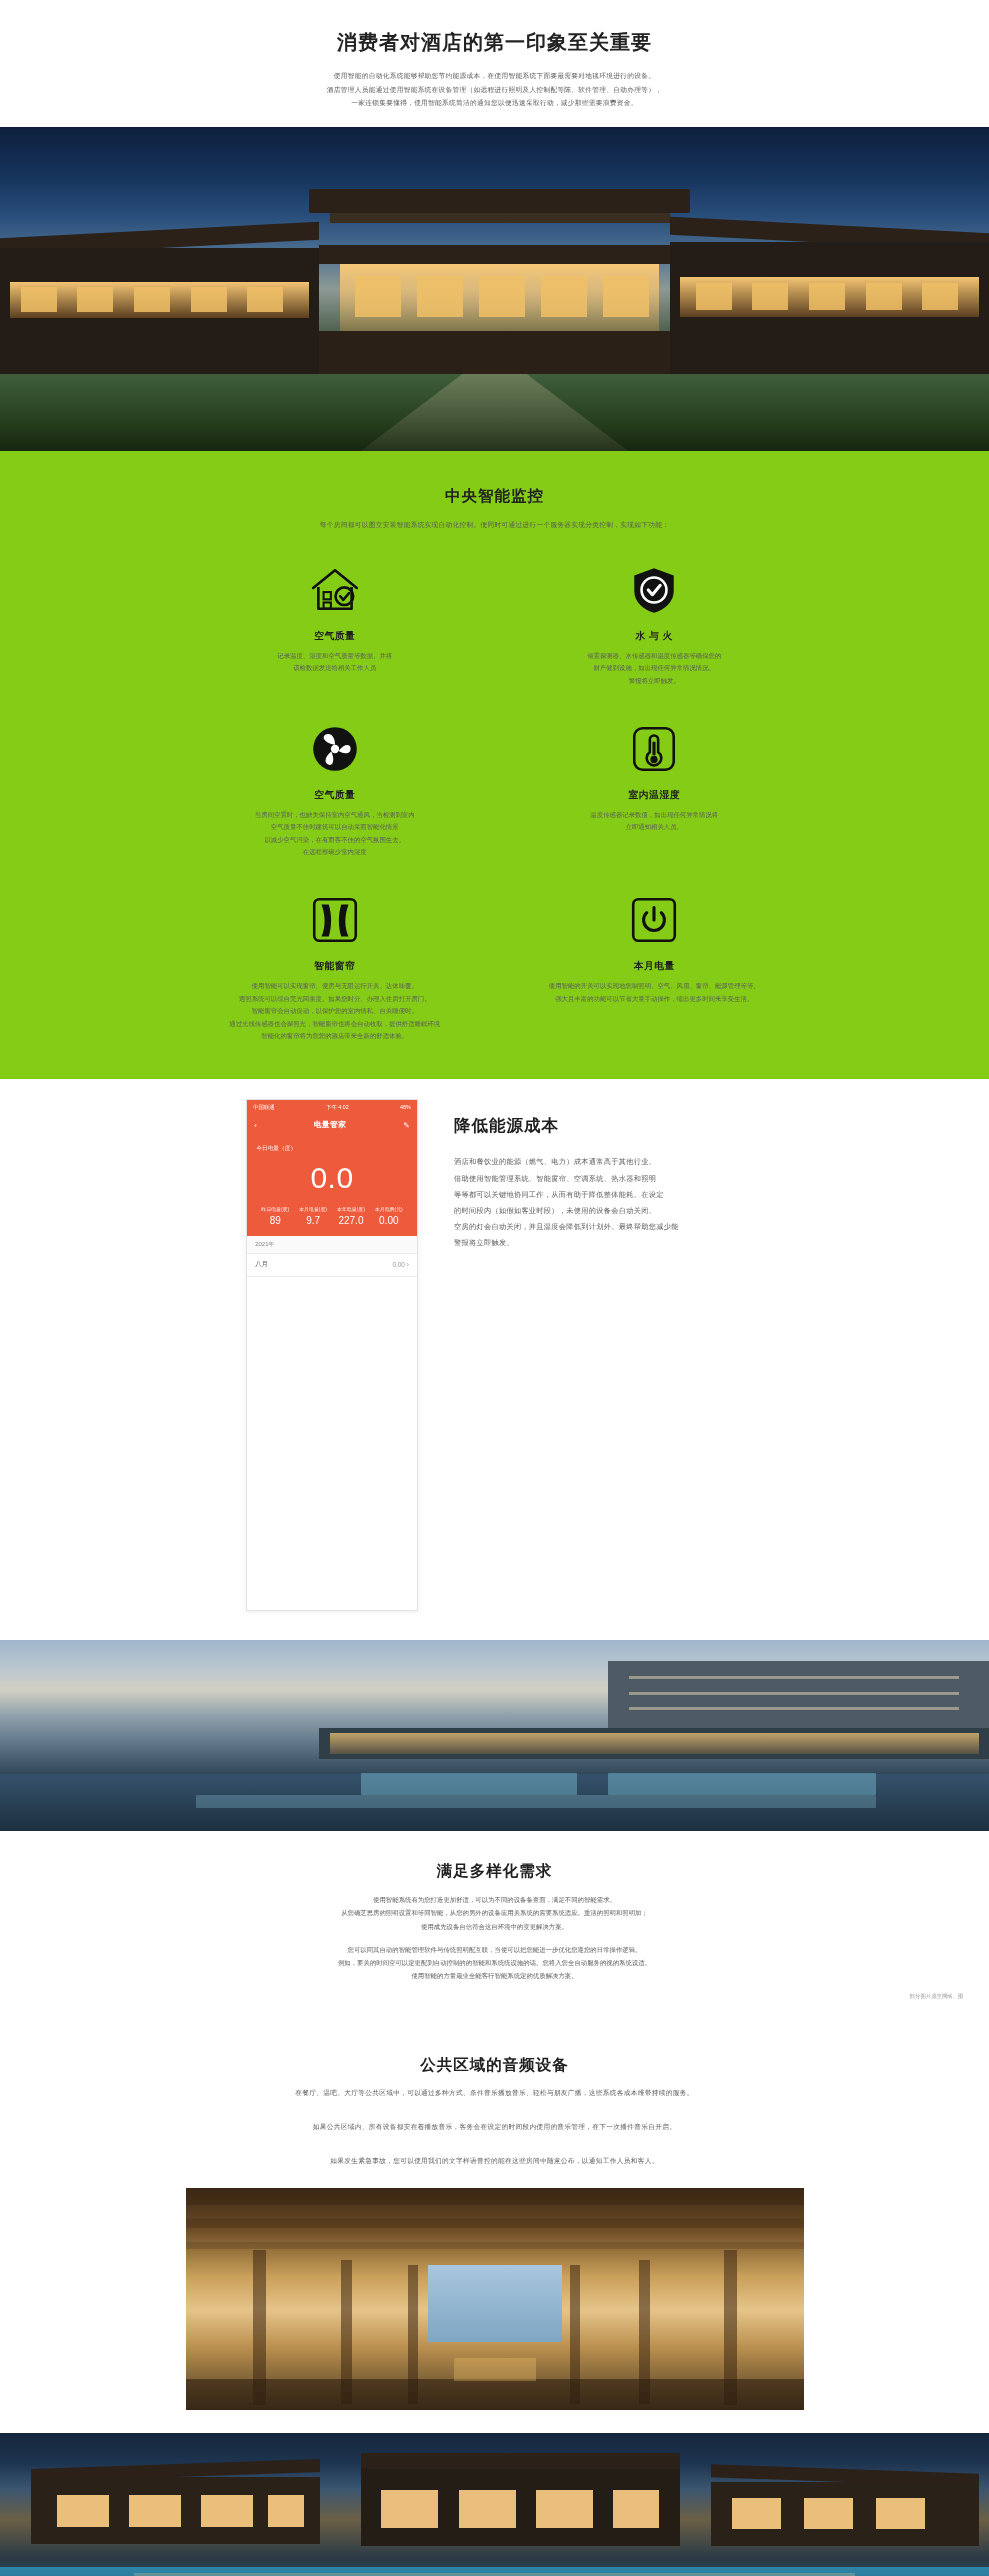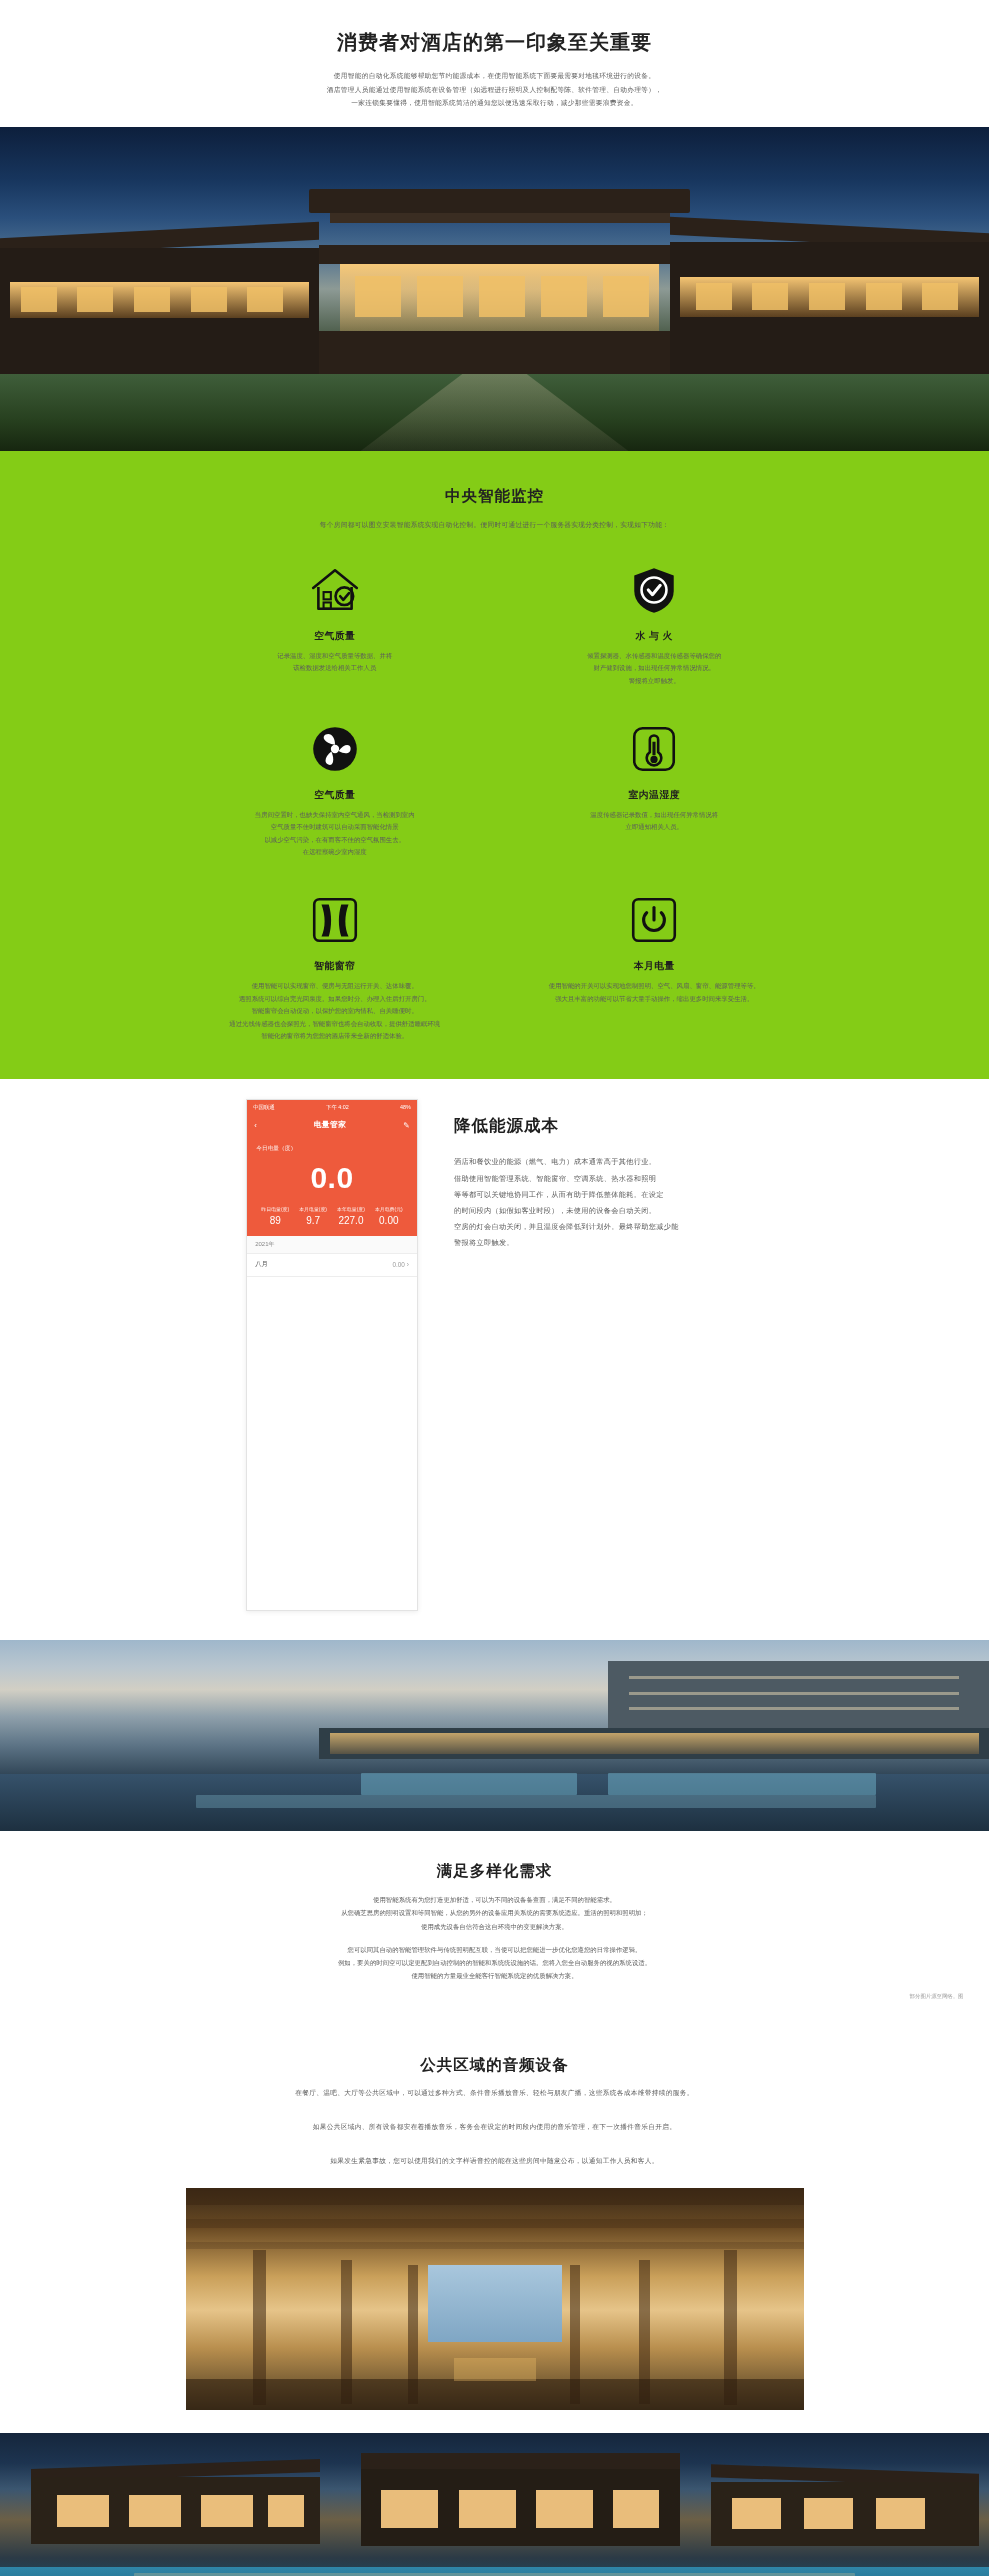--- a/index.html
+++ b/index.html
@@ -179,21 +179,21 @@
   .phone-card {
     background: #ee5a3c;
     color: #ffffff;
     padding: 8.2px 9.3px 10.3px 9.3px;
     box-sizing: border-box;
   }
   .phone-card .card-label { font-size: 5.7px; opacity: .92; }
   .phone-card .card-value {
     font-size: 30px;
     text-align: center;
-    font-weight: bold;
+    font-weight: normal;
     margin: 8.2px 0 11.3px 0;
     letter-spacing: 0.5px;
   }
   .stat-row {
     display: flex;
     justify-content: space-between;
     text-align: center;
   }
   .stat-cell { flex: 1; }
   .stat-cell .s-label { font-size: 4.9px; opacity: .9; margin-bottom: 2.6px; }

